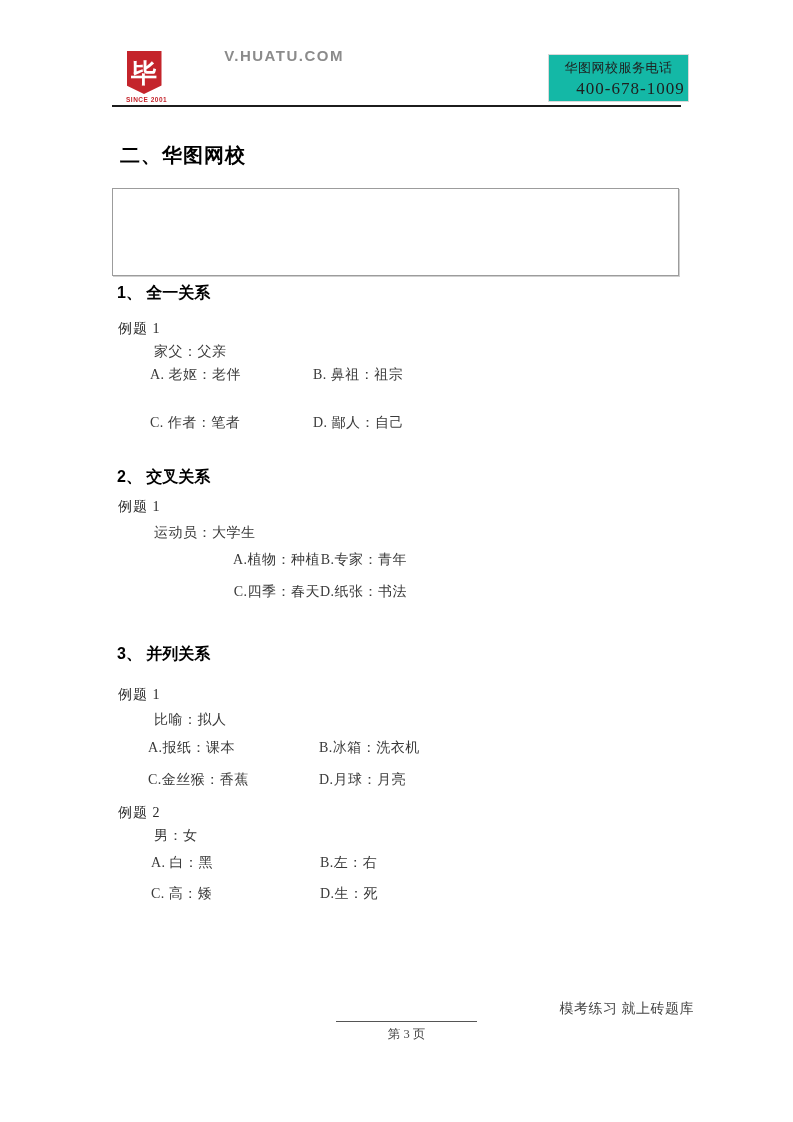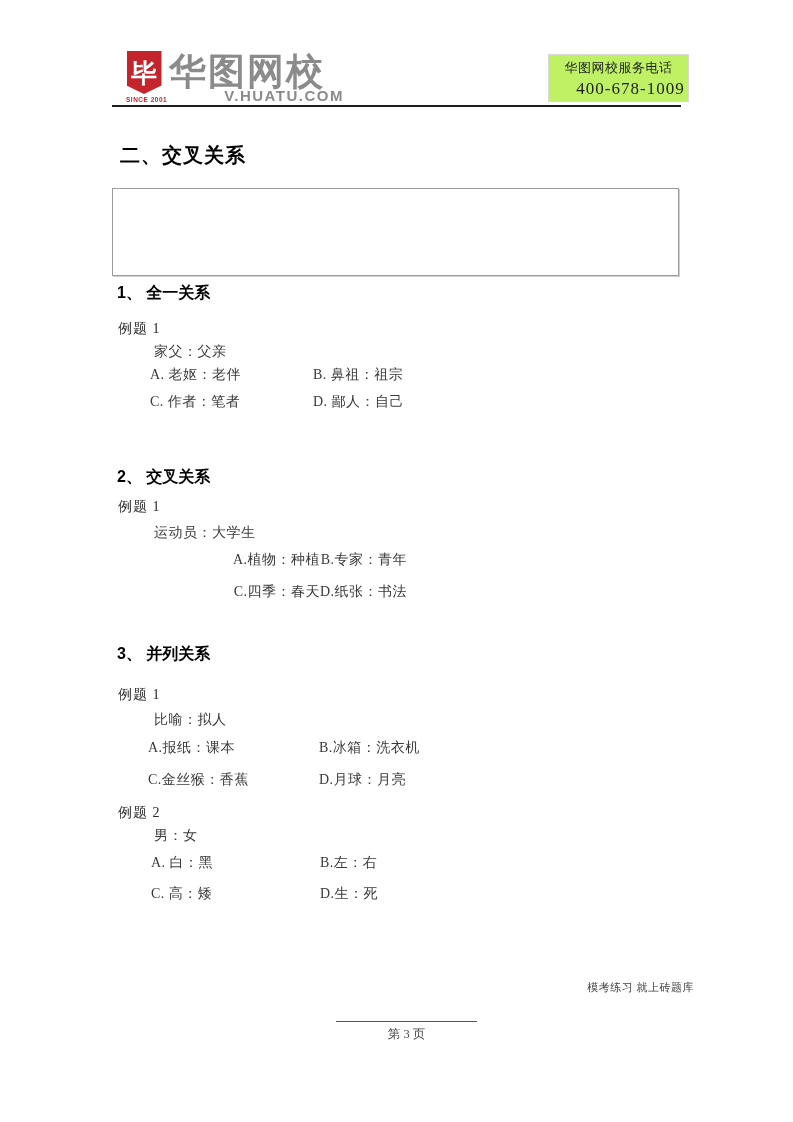--- a/index.html
+++ b/index.html
@@ -70,21 +70,21 @@
     font-size: 15px;
     letter-spacing: 1.5px;
     color: #8b8b8b;
     text-align: right;
     margin-top: -5px;
   }
   .phone-box {
     position: absolute;
     right: -8px; top: 4px;
     width: 141px; height: 48px;
-    background: #bef264;
+    background: #14b8a6;
     border: 1px solid #d9d9d9;
     text-align: center;
     padding-top: 3px;
   }
   .phone-label {
     font-size: 13px;
     color: #1f1f1f;
     line-height: 20px;
     letter-spacing: 0.5px;
   }
@@ -133,21 +133,21 @@
   }
   .stem {
     position: absolute;
     font-size: 14px;
     color: #3a3a3a;
     letter-spacing: 0.5px;
   }
   .opts {
     position: absolute;
     display: grid;
-    row-gap: 10px;
+    row-gap: 31px;
     font-size: 14px;
     color: #3a3a3a;
     letter-spacing: 0.5px;
   }
   .opts span { display: block; line-height: 17px; }
   .opts-s1   { grid-template-columns: 163px auto; }
   .opts-wide { grid-template-columns: 171px auto; row-gap: 15px; }
   .opts-s3b  { grid-template-columns: 169px auto; row-gap: 14px; }
 
   
@@ -160,50 +160,49 @@
   .footer-page {
     position: absolute;
     top: 1026px; left: 336px;
     width: 141px;
     text-align: center;
     font-size: 12.5px;
     color: #444444;
   }
   .footer-slogan {
     position: absolute;
-    top: 980px; right: 99px;
-    font-size: 11px;
+    top: 1000px; right: 99px;
+    font-size: 14px;
     color: #444444;
     letter-spacing: 0.5px;
     text-align: center;
   }
 </style>
 </head>
 <body>
 
 <div class="page">
 
   <div class="header">
     <div class="logo-badge">
       <div class="logo-shield">
         <span class="logo-glyph">毕</span>
       </div>
       <span class="logo-since">SINCE 2001</span>
     </div>
     <div class="logo-text">
-      <div class="logo-brand">华图网校</div>
       <div class="logo-site">V.HUATU.COM</div>
     </div>
     <div class="phone-box">
       <div class="phone-label">华图网校服务电话</div>
       <div class="phone-number">400-678-1009</div>
     </div>
   </div>
 
-  <div class="doc-title">二、交叉关系</div>
+  <div class="doc-title">二、华图网校</div>
 
   <div class="note-box"></div>
 
   <div class="section-heading" style="top:283px; left:117px;">1、 全一关系</div>
   <div class="example-label" style="top:320px; left:118px;">例题 1</div>
   <div class="stem" style="top:343px; left:154px;">家父：父亲</div>
   <div class="opts opts-s1" style="top:366px; left:150px;">
     <span>A. 老妪：老伴</span>
     <span>B. 鼻祖：祖宗</span>
     <span>C. 作者：笔者</span>

